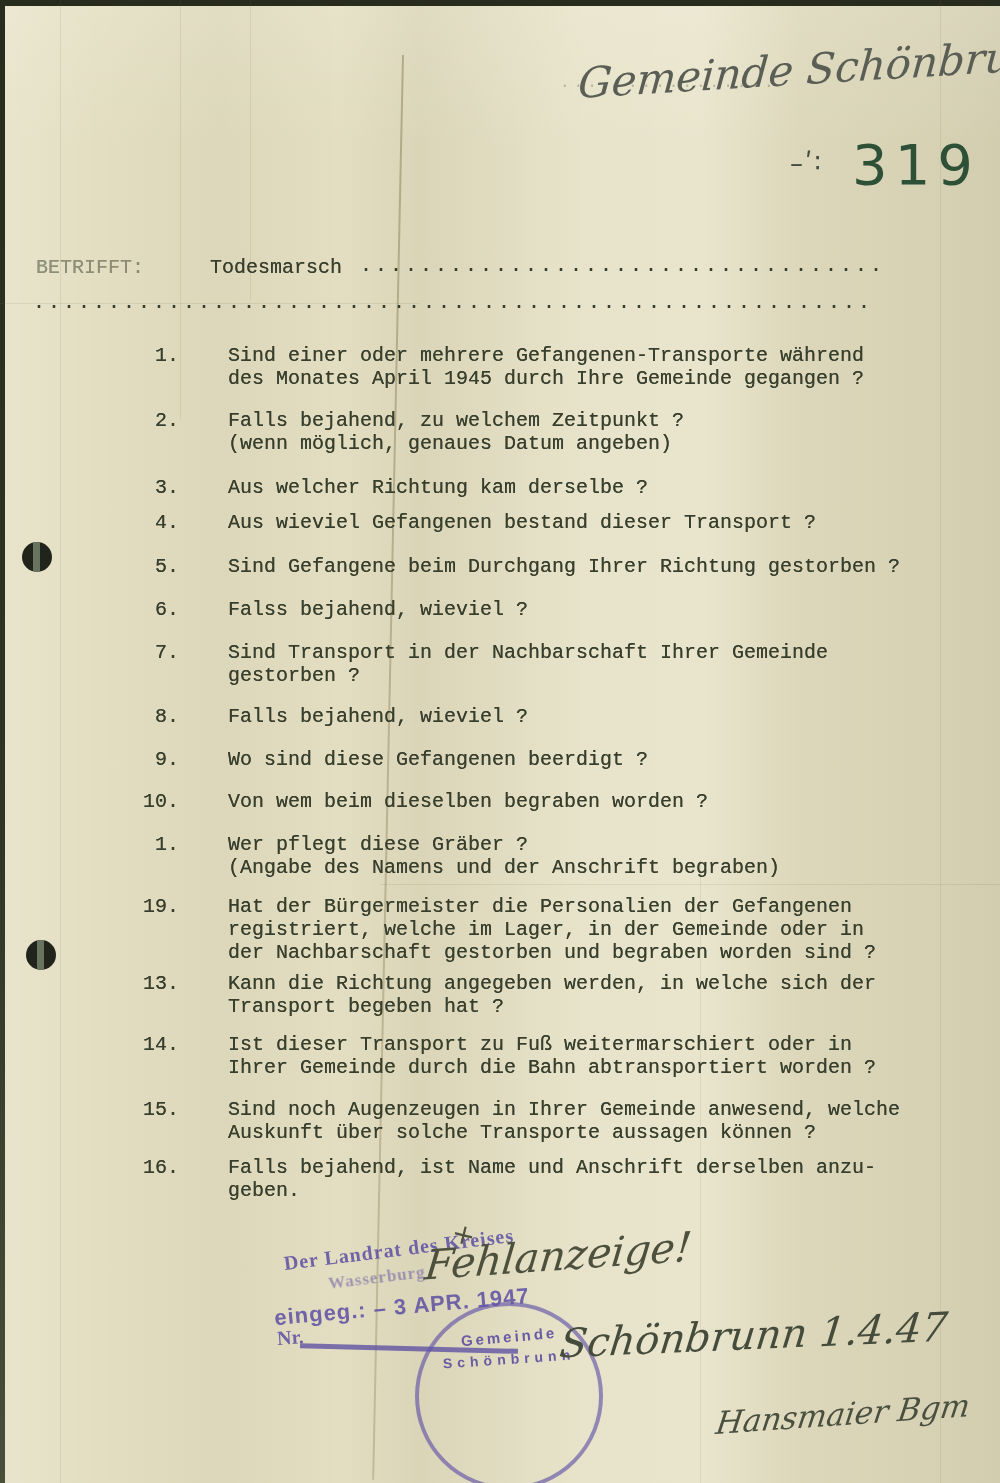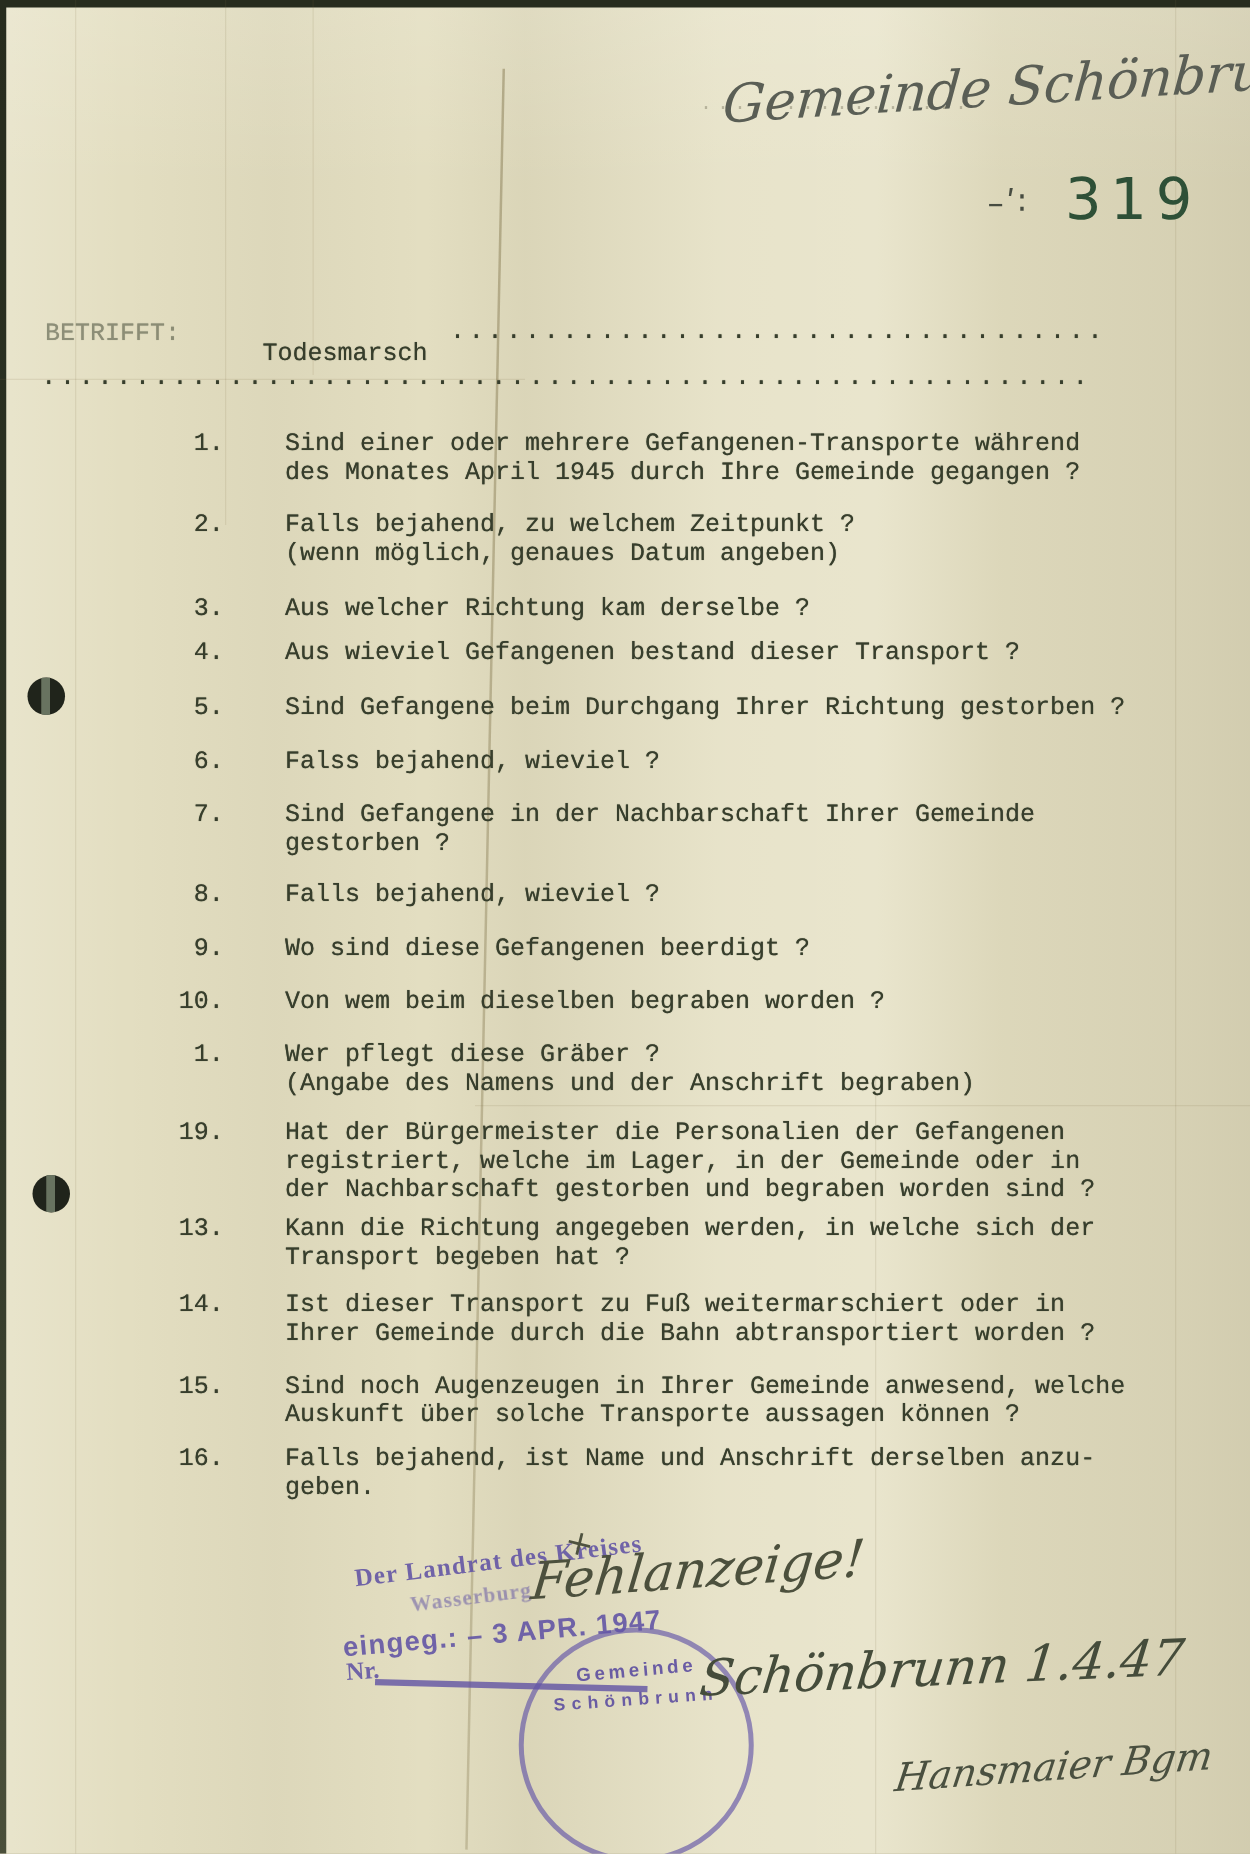--- a/index.html
+++ b/index.html
@@ -34,41 +34,41 @@
 
   .hole{position:absolute;width:30px;height:30px;border-radius:50%;background:#20241b;overflow:hidden;}
   .hole::after{content:"";position:absolute;left:11px;top:0;width:7px;height:30px;background:#76816c;opacity:.85;}
   .hole1{left:22px;top:542px;}
   .hole2{left:26px;top:940px;}
 
   
   .typed{position:absolute;font-family:"Liberation Mono",monospace;font-size:20px;line-height:23px;
     color:#373e2c;text-shadow:0 0 .6px rgba(55,62,44,.85);}
   .subject-label{left:36px;top:256px;opacity:.5;filter:blur(.3px);}
-  .subject-value{left:210px;top:272px;}
+  .subject-value{left:210px;top:256px;}
   .dots{letter-spacing:3px;}
   .dots1{left:360px;top:254px;}
   .dots2{left:33px;top:291px;}
 
   .q{position:absolute;left:0;width:1000px;}
   .qnum{position:absolute;left:133px;width:46px;text-align:right;
     font-size:20px;line-height:23px;text-shadow:0 0 .6px rgba(55,62,44,.85);}
   .qtext{position:absolute;left:228px;width:720px;white-space:pre-line;
     font-size:20px;line-height:23px;text-shadow:0 0 .6px rgba(55,62,44,.85);}
 
   
   .hw{position:absolute;font-family:"DejaVu Serif",serif;font-style:italic;color:#565b4e;}
   .hw-header{left:578px;top:44px;font-size:42px;transform:rotate(-3.5deg) skewX(-8deg);
     color:#5a5e55;white-space:nowrap;}
   .faint-dots{position:absolute;left:560px;top:74px;font-family:"Liberation Mono",monospace;
     font-size:16px;letter-spacing:4px;color:#6e6a55;opacity:.4;}
   .num-prefix{position:absolute;left:790px;top:148px;font-family:"DejaVu Sans",sans-serif;
     font-size:26px;color:#474c41;letter-spacing:2px;}
   .num-green{position:absolute;left:852px;top:132px;font-family:"DejaVu Sans",sans-serif;
-    font-size:46px;letter-spacing:7px;color:#2e5037;}
+    font-size:56px;letter-spacing:7px;color:#2e5037;}
 
   .hw-cross{left:452px;top:1218px;font-size:28px;transform:rotate(14deg);color:#4e523f;}
   .hw-fehlanzeige{left:425px;top:1232px;font-size:41px;transform:rotate(-4deg) skewX(-10deg);
     color:#4c503d;white-space:nowrap;}
   .hw-placedate{left:560px;top:1312px;font-size:40px;transform:rotate(-2.5deg) skewX(-9deg);
     color:#454c3b;white-space:nowrap;}
   .hw-signature{left:716px;top:1396px;font-size:31px;transform:rotate(-4deg) skewX(-12deg);
     color:#4a5040;white-space:nowrap;}
 
   
@@ -143,21 +143,21 @@
   <div class="q" style="top:555px">
     <span class="qnum">5.</span>
     <span class="qtext">Sind Gefangene beim Durchgang Ihrer Richtung gestorben ?</span>
   </div>
   <div class="q" style="top:598px">
     <span class="qnum">6.</span>
     <span class="qtext">Falss bejahend, wieviel ?</span>
   </div>
   <div class="q" style="top:641px">
     <span class="qnum">7.</span>
-    <span class="qtext">Sind Gefangene in der Nachbarschaft Ihrer Gemeinde
+    <span class="qtext">Sind Transport in der Nachbarschaft Ihrer Gemeinde
 gestorben ?</span>
   </div>
   <div class="q" style="top:705px">
     <span class="qnum">8.</span>
     <span class="qtext">Falls bejahend, wieviel ?</span>
   </div>
   <div class="q" style="top:748px">
     <span class="qnum">9.</span>
     <span class="qtext">Wo sind diese Gefangenen beerdigt ?</span>
   </div>

